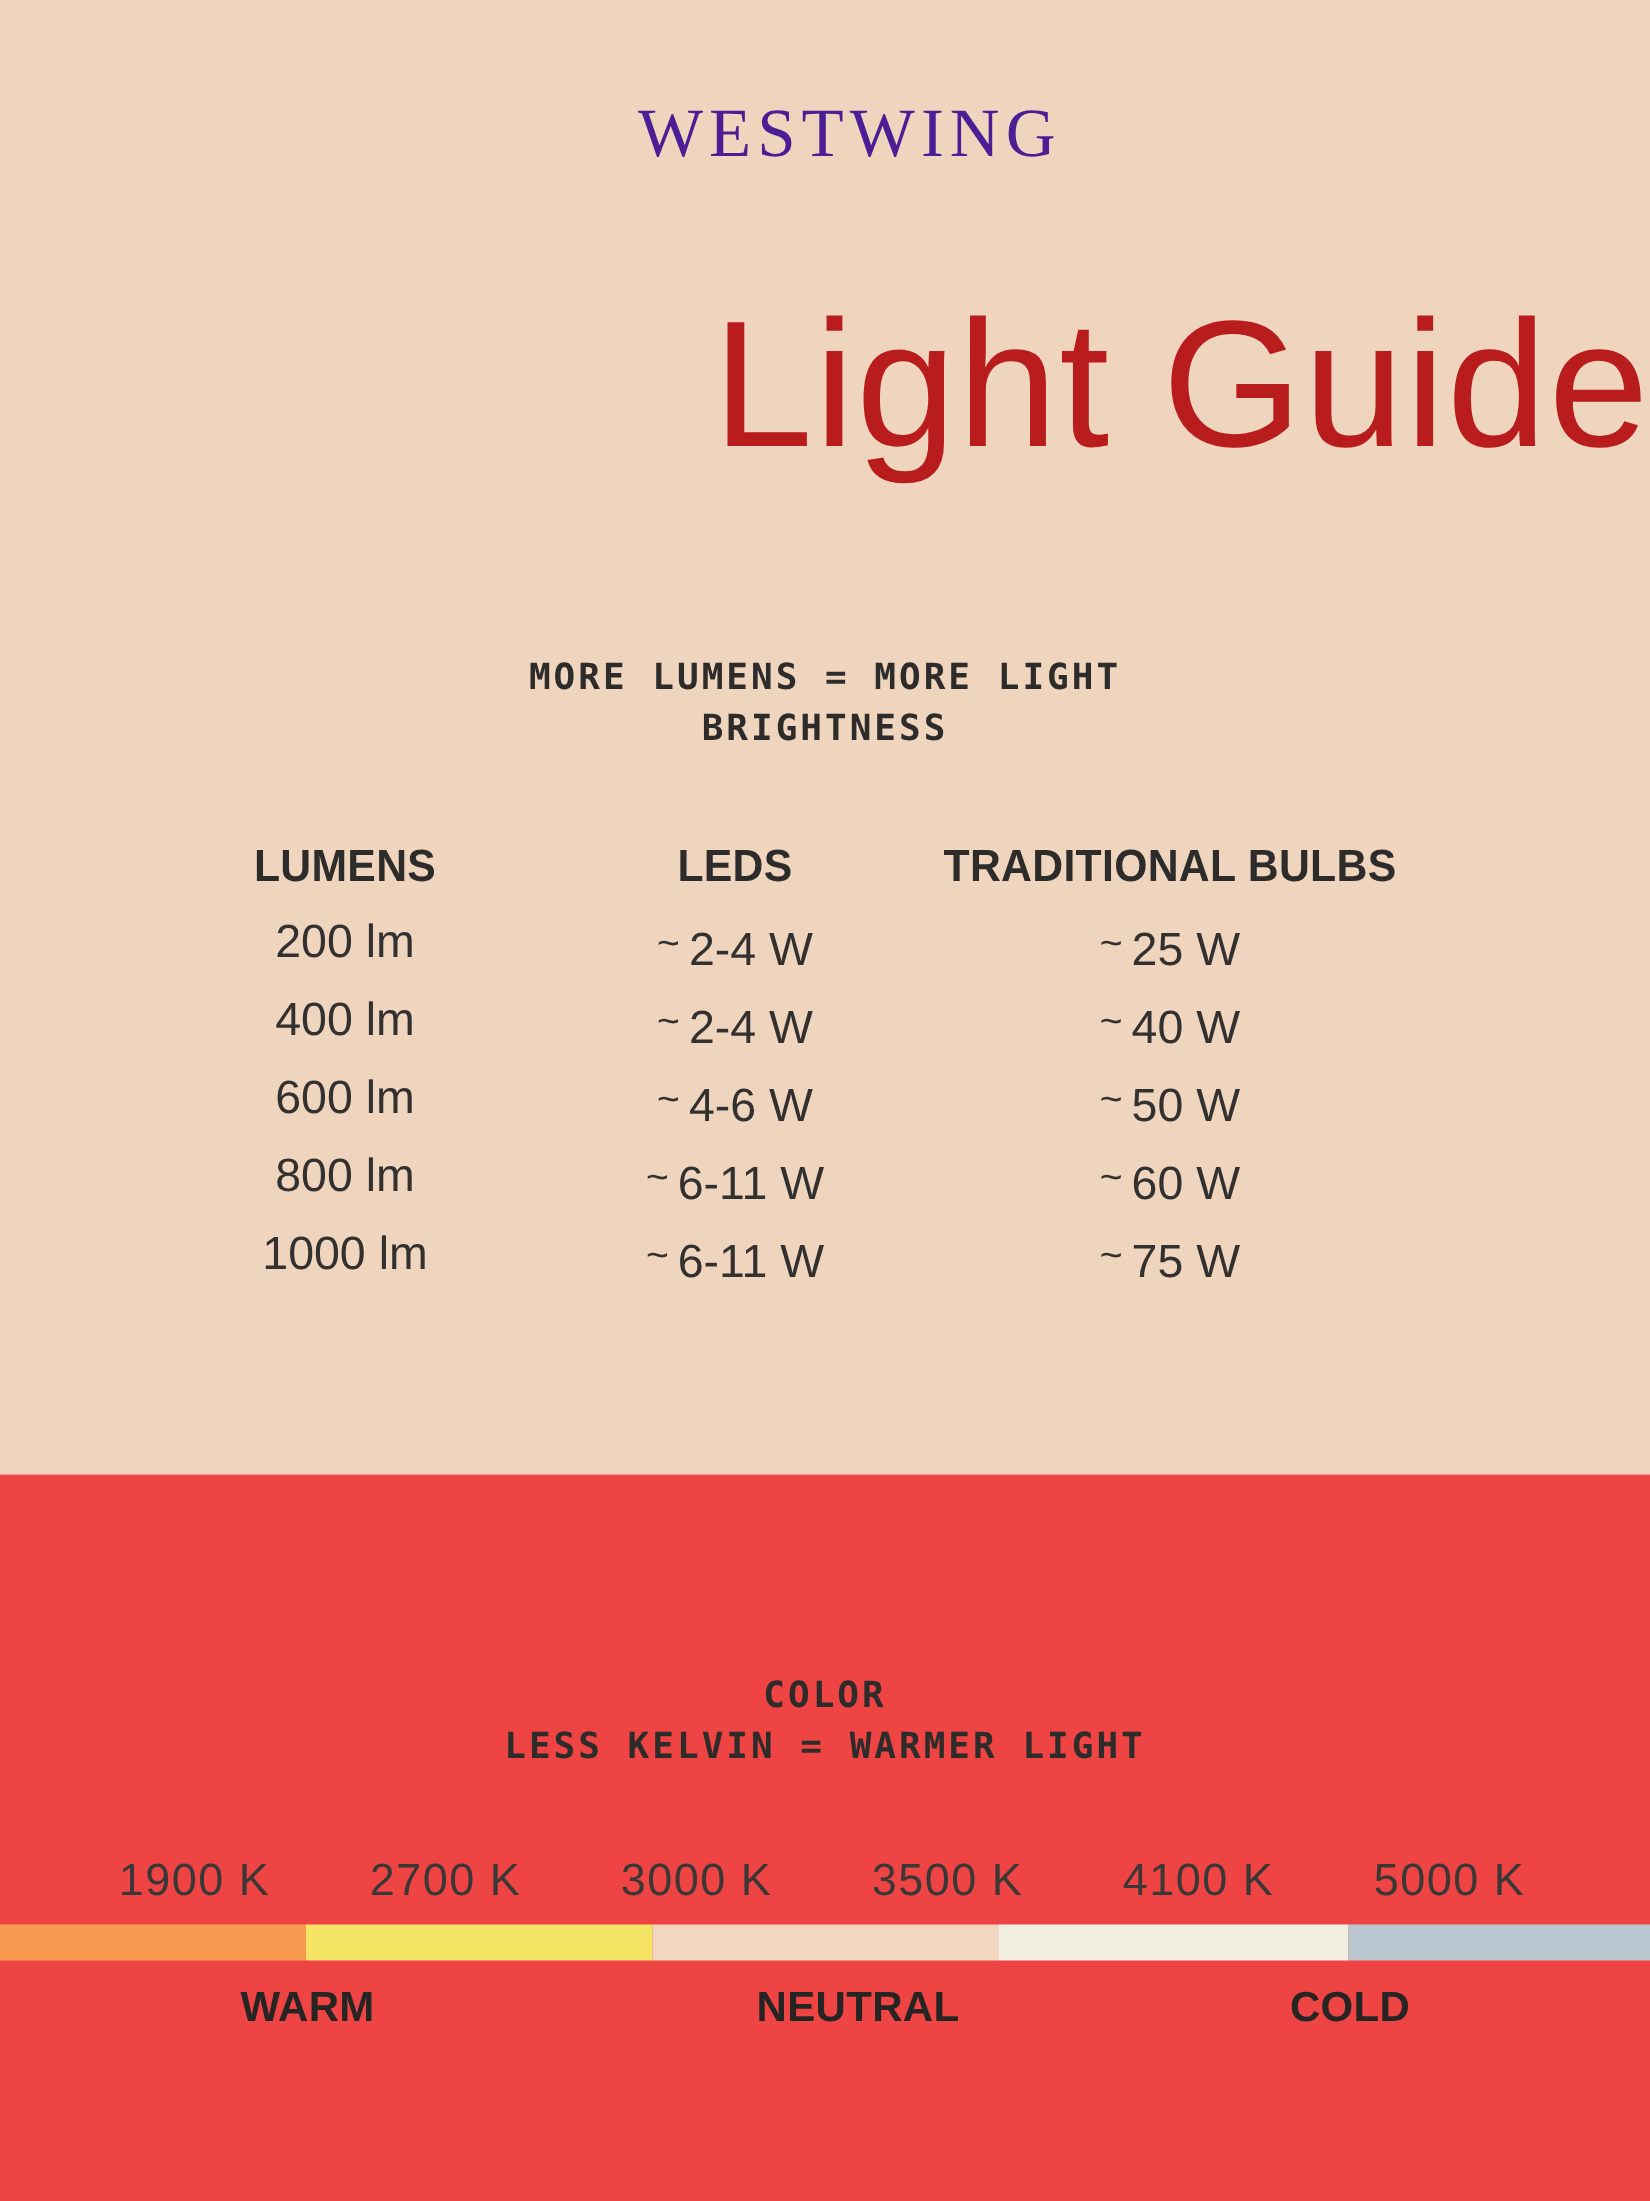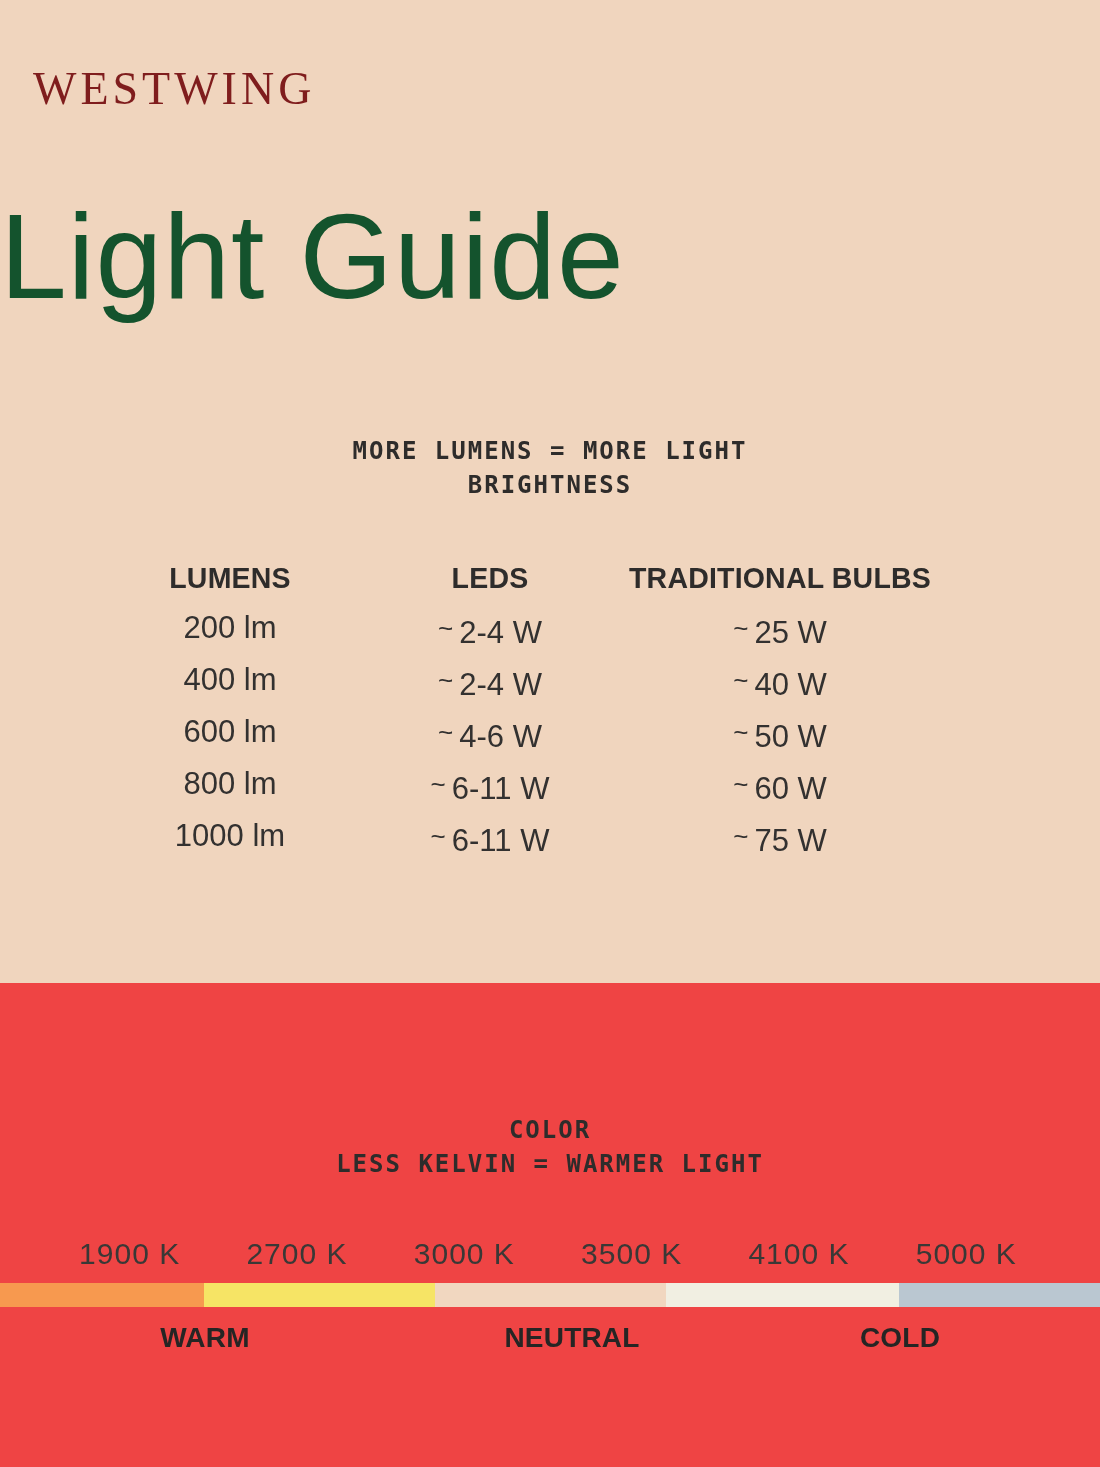--- a/index.html
+++ b/index.html
@@ -13,36 +13,36 @@
   }
   .page { width: 1100px; height: 1467px; }
 
   
   .section-top {
     height: 983px;
     background: #F0D5BE;
   }
   .brand {
     padding-top: 66px;
-    text-align: left;
+    text-align: center;
     font-family: "Liberation Serif", serif;
     font-size: 46px;
     line-height: 1;
     letter-spacing: 4px;
-    color: #7f1d1d;
+    color: #4c1d95;
     padding-left: 33px;
   }
   .title {
     margin-top: 78px;
-    text-align: left;
+    text-align: right;
     font-size: 120px;
     font-weight: 300;
     line-height: 1.1;
     letter-spacing: 1px;
-    color: #14532d;
+    color: #b91c1c;
   }
   .mono-block {
     text-align: center;
     font-family: "DejaVu Sans Mono", monospace;
     font-size: 24px;
     font-weight: 600;
     letter-spacing: 2px;
     line-height: 34px;
     color: #2E2C2B;
   }

